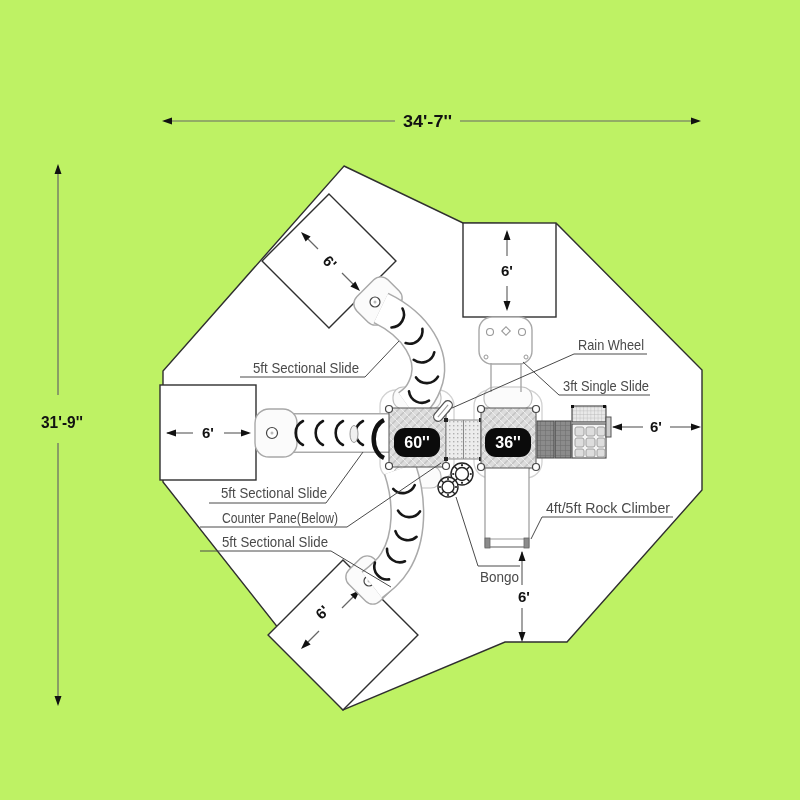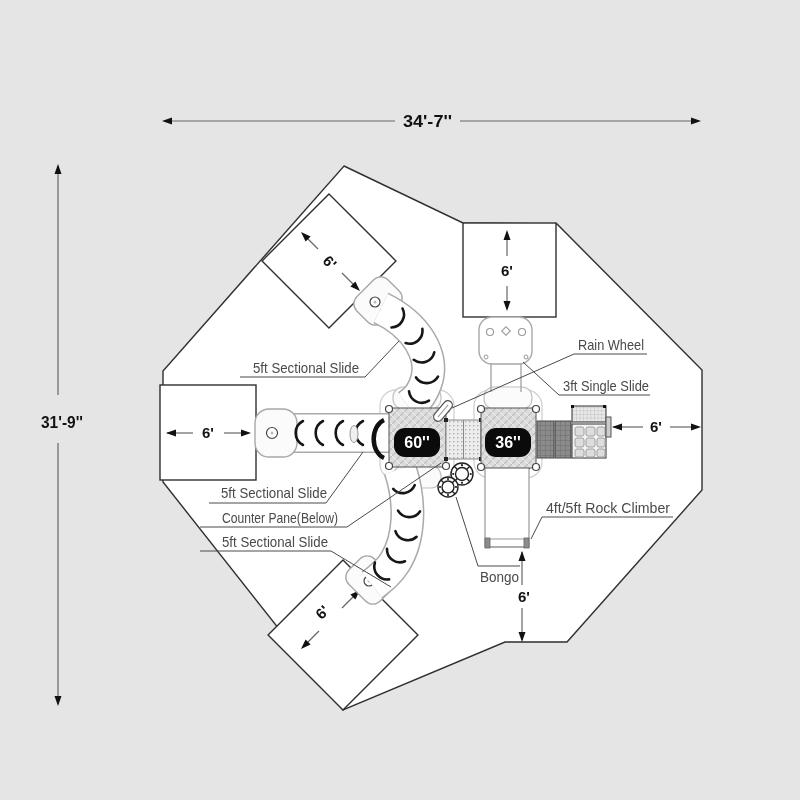--- a/index.html
+++ b/index.html
@@ -1,16 +1,16 @@
 <!DOCTYPE html>
 <html><head>
 <meta charset="utf-8">
 <style>
   html,body{margin:0;padding:0;background:#fff;}
-  .stage{width:800px;height:800px;position:relative;background:#e5e5e5;overflow:hidden;
+  .stage{width:800px;height:800px;position:relative;background:#bef264;overflow:hidden;
          font-family:"Liberation Sans", sans-serif;}
   svg{position:absolute;left:0;top:0;}
   text{font-family:"Liberation Sans", sans-serif;}
   .dimtxt{font-weight:bold;fill:#111;font-size:15px;}
   .bigdim{font-weight:bold;fill:#111;font-size:16px;}
   .callout{fill:#4a4a4a;font-size:14.5px;}
   .badgetxt{fill:#fff;font-weight:bold;font-size:16px;}
   .thin{stroke:#666;stroke-width:1.2;fill:none;}
   .lead{stroke:#4a4a4a;stroke-width:1;fill:none;}
   .bound{stroke:#2f2f2f;stroke-width:1.4;fill:#ffffff;}

